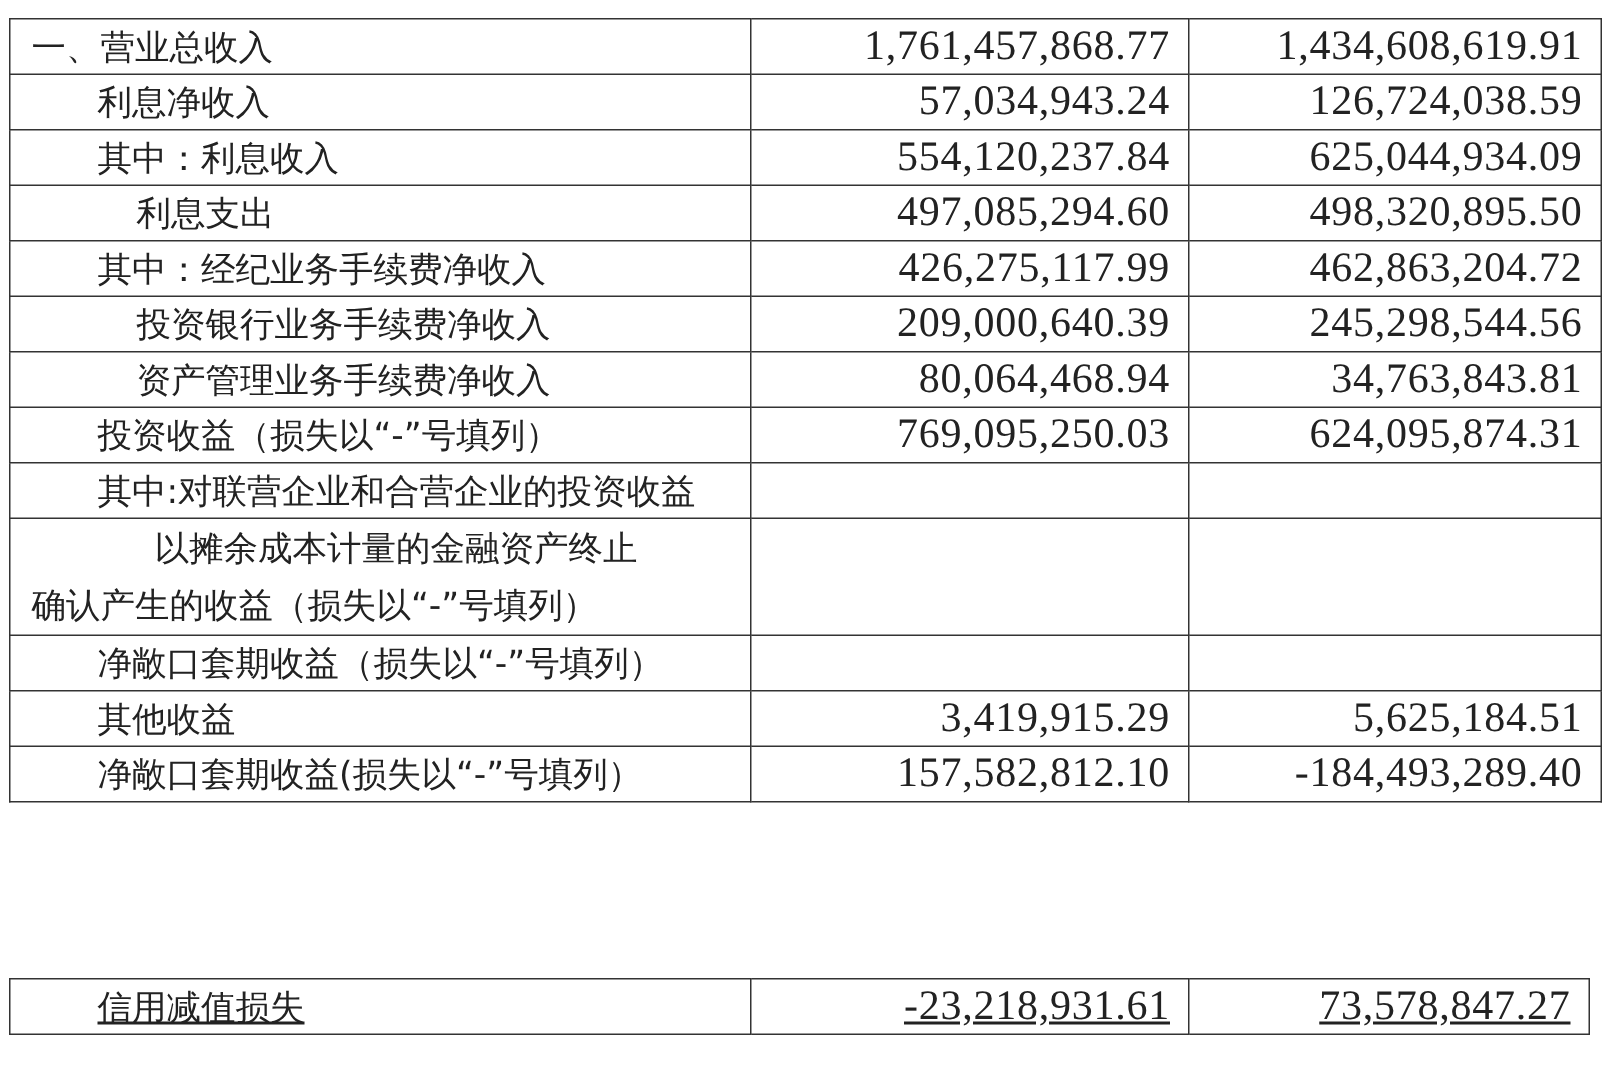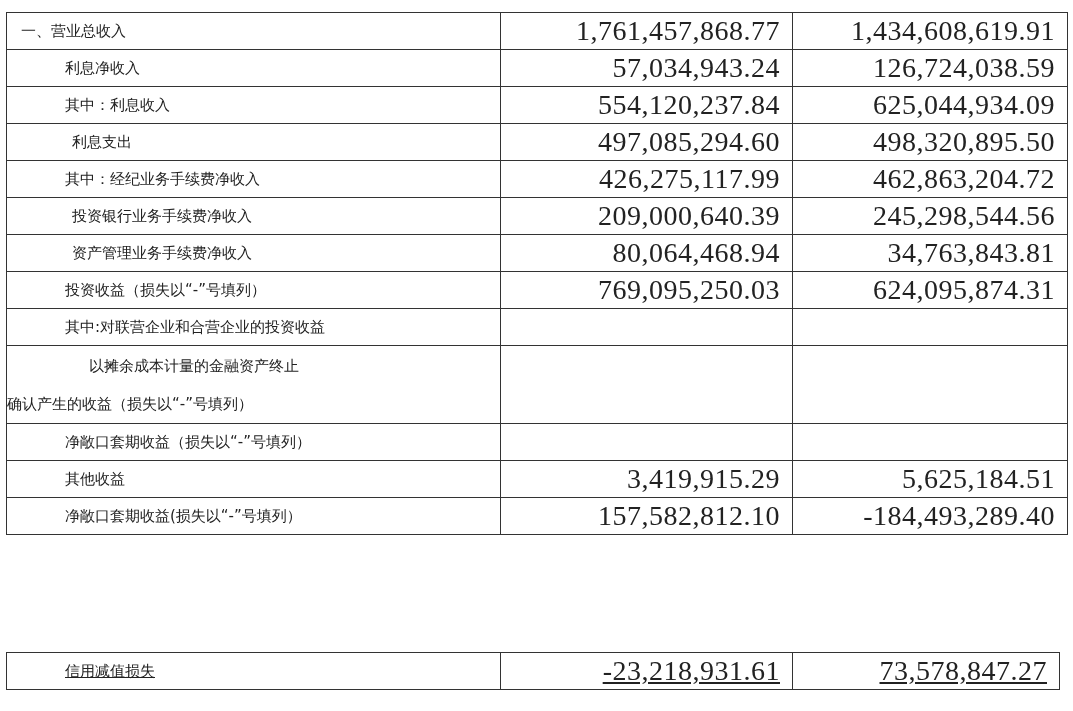--- a/index.html
+++ b/index.html
@@ -16,26 +16,26 @@
     }
     #t1 { left: 6px; top: 12px; width: 1061px; }
     #t2 { left: 6px; top: 652px; width: 1053px; text-decoration: underline; }
     .c1 { width: 494px; }
     .c2 { width: 292px; }
     .c3 { width: 275px; }
     #t2 .c3 { width: 267px; }
     .hdr td { height: 40px; }
     .hdr .num { text-align: center; font-weight: bold; font-family: "DejaVu Sans", "Liberation Sans", sans-serif; font-size: 21px; }
     .num { text-align: right; padding-right: 12px; letter-spacing: 0.5px; font-family: "Liberation Serif", "DejaVu Serif", serif; font-size: 28px; }
-    .lbl { text-align: left; font-family: "DejaVu Sans", "Liberation Sans", sans-serif; font-size: 15px; }
+    .lbl { text-align: left; font-family: "DejaVu Sans", "Liberation Sans", sans-serif; font-size: 23px; }
     .i0 { padding-left: 14px; }
     .i1 { padding-left: 58px; }
-    .i2 { padding-left: 65px; }
+    .i2 { padding-left: 84px; }
     .tall td { height: 78px; }
-    .twoline { white-space: normal; line-height: 38px; }
+    .twoline { white-space: normal; line-height: 38px; padding-left: 14px; }
     .twoline .first { display: block; padding-left: 82px; }
   </style>
 </head>
 <body>
 
 <table id="t1">
   <colgroup>
       <col class="c1">
       <col class="c2">
       <col class="c3">

